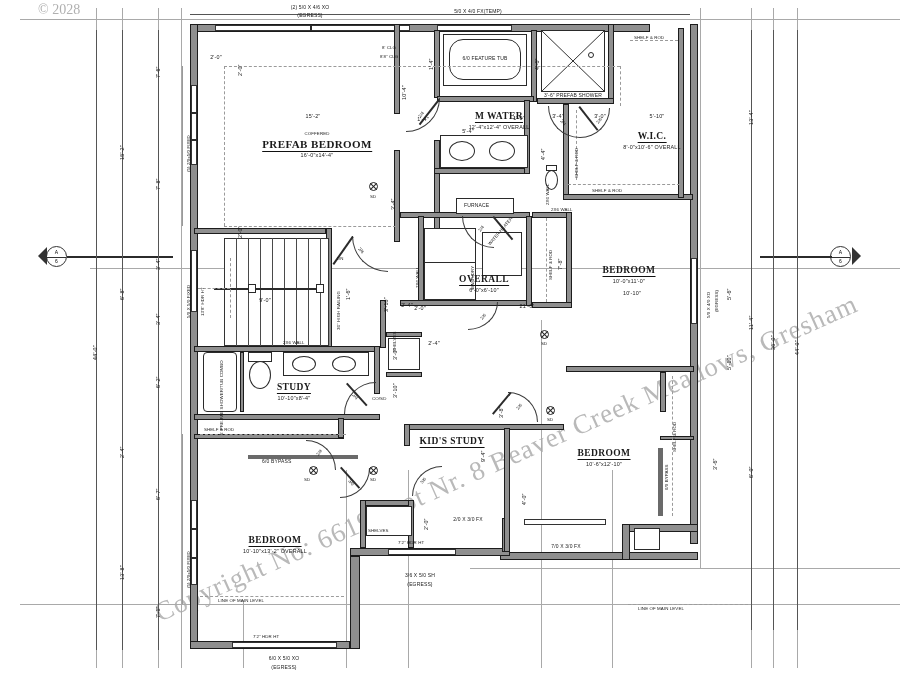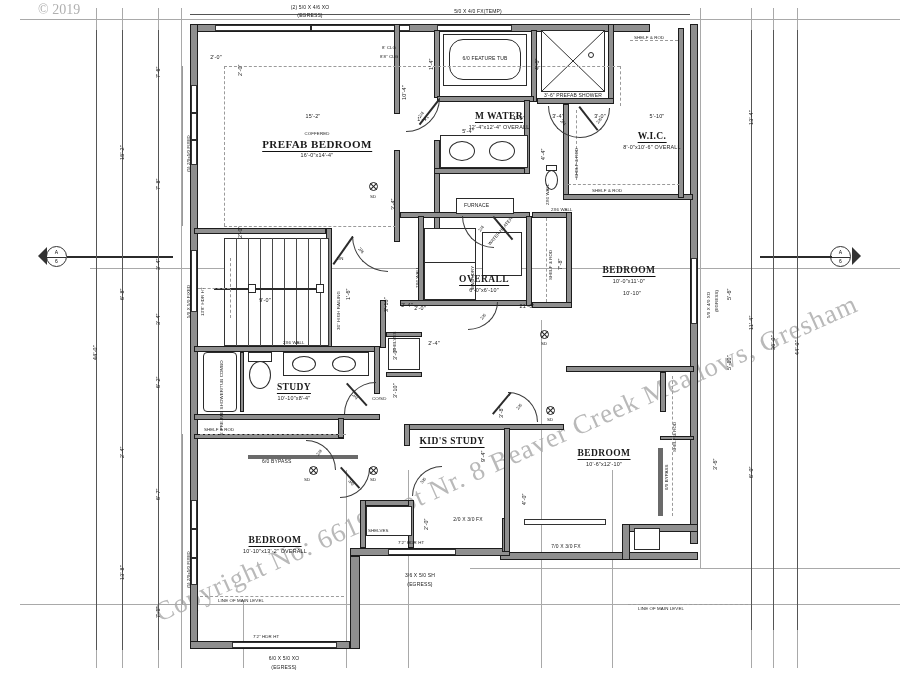--- a/index.html
+++ b/index.html
@@ -58,21 +58,21 @@
       letter-spacing:1px;transform:rotate(-24deg);transform-origin:0 0;white-space:nowrap;
       pointer-events:none;}
   .cpy{position:absolute;color:#b0b0b0;font-family:"Liberation Serif",serif;font-size:14px;}
 </style>
 </head>
 <body>
 
 <div id="plan">
 
   <div class="wm" style="left:150px;top:600px;">Copyright No: 6619: Lot Nr. 8 Beaver Creek Meadows, Gresham</div>
-  <div class="cpy" style="left:38px;top:2px;">© 2019</div>
+  <div class="cpy" style="left:38px;top:2px;">© 2028</div>
 
   <div class="gl" style="left:96px;top:8px;width:1px;height:660px;"></div>
   <div class="gl" style="left:122px;top:8px;width:1px;height:660px;"></div>
   <div class="gl" style="left:158px;top:8px;width:1px;height:660px;"></div>
   <div class="gl" style="left:181px;top:8px;width:1px;height:660px;"></div>
   <div class="gl" style="left:751px;top:8px;width:1px;height:660px;"></div>
   <div class="gl" style="left:773px;top:8px;width:1px;height:660px;"></div>
   <div class="gl" style="left:797px;top:8px;width:1px;height:660px;"></div>
   <div class="gl" style="left:700px;top:8px;width:1px;height:560px;"></div>
   <div class="gl" style="left:541px;top:320px;width:1px;height:348px;"></div>

